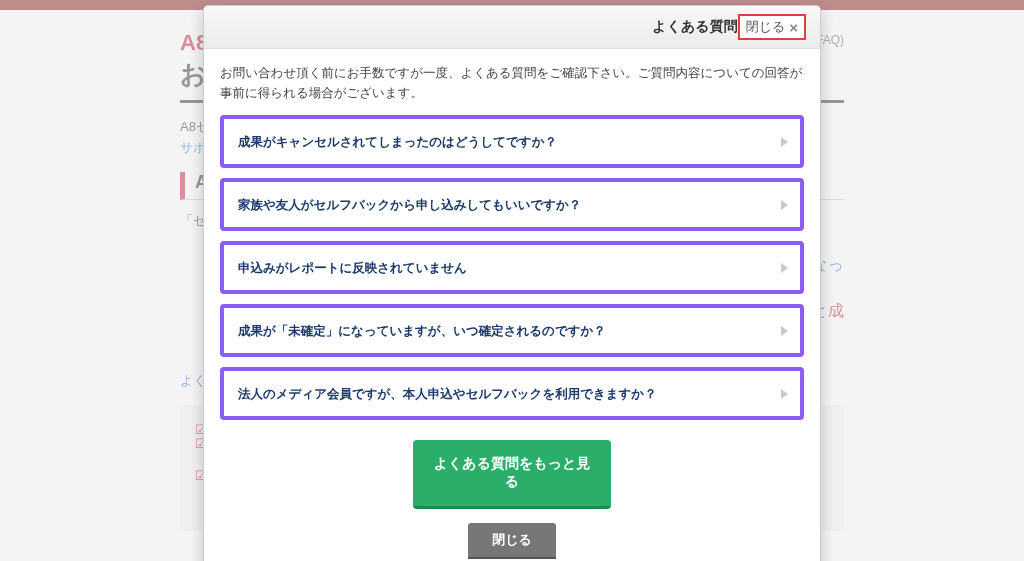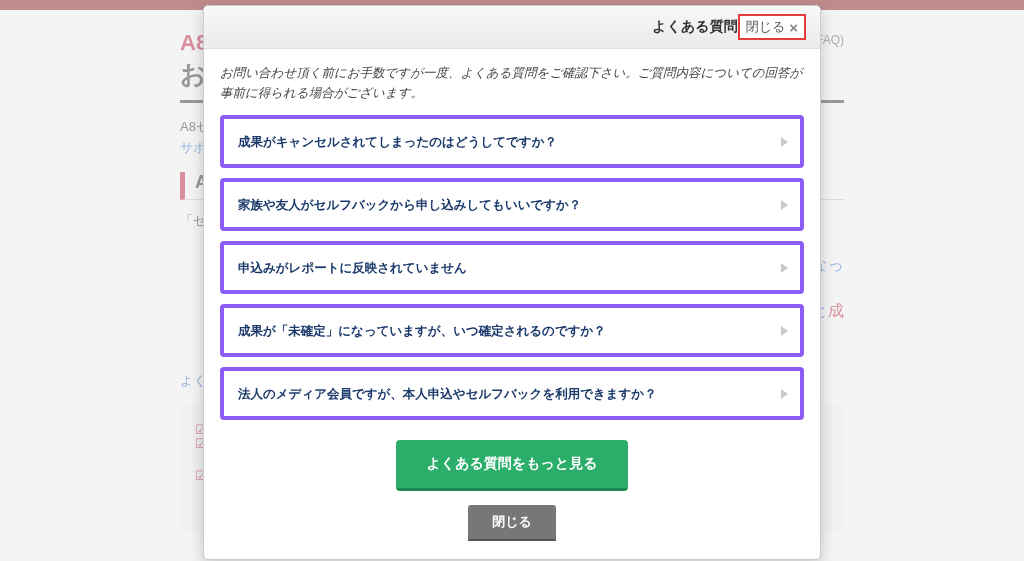--- a/index.html
+++ b/index.html
@@ -145,21 +145,20 @@
       font-weight: bold;
     }
     .modal-body {
       padding: 14px 16px 18px;
     }
     .modal-desc {
       font-size: 12.5px;
       color: #444;
       line-height: 1.6;
       margin-bottom: 12px;
-      font-style: italic;
     }
     .faq-item {
       border: 4px solid #8b5cf6;
       border-radius: 4px;
       padding: 13px 30px 13px 14px;
       margin-bottom: 10px;
       position: relative;
       cursor: pointer;
       background: #fff;
     }
@@ -186,21 +185,21 @@
       align-items: center;
       gap: 14px;
     }
     .btn-green {
       background: #2aae6a;
       color: #fff;
       border: none;
       border-bottom: 3px solid #1c8a50;
       border-radius: 4px;
       padding: 15px 20px;
-      width: 232px;
+      width: 198px;
       font-size: 14px;
       font-weight: bold;
       cursor: pointer;
       text-align: center;
     }
     .btn-gray {
       background: #777;
       color: #fff;
       border: none;
       border-radius: 3px 3px 0 0;

